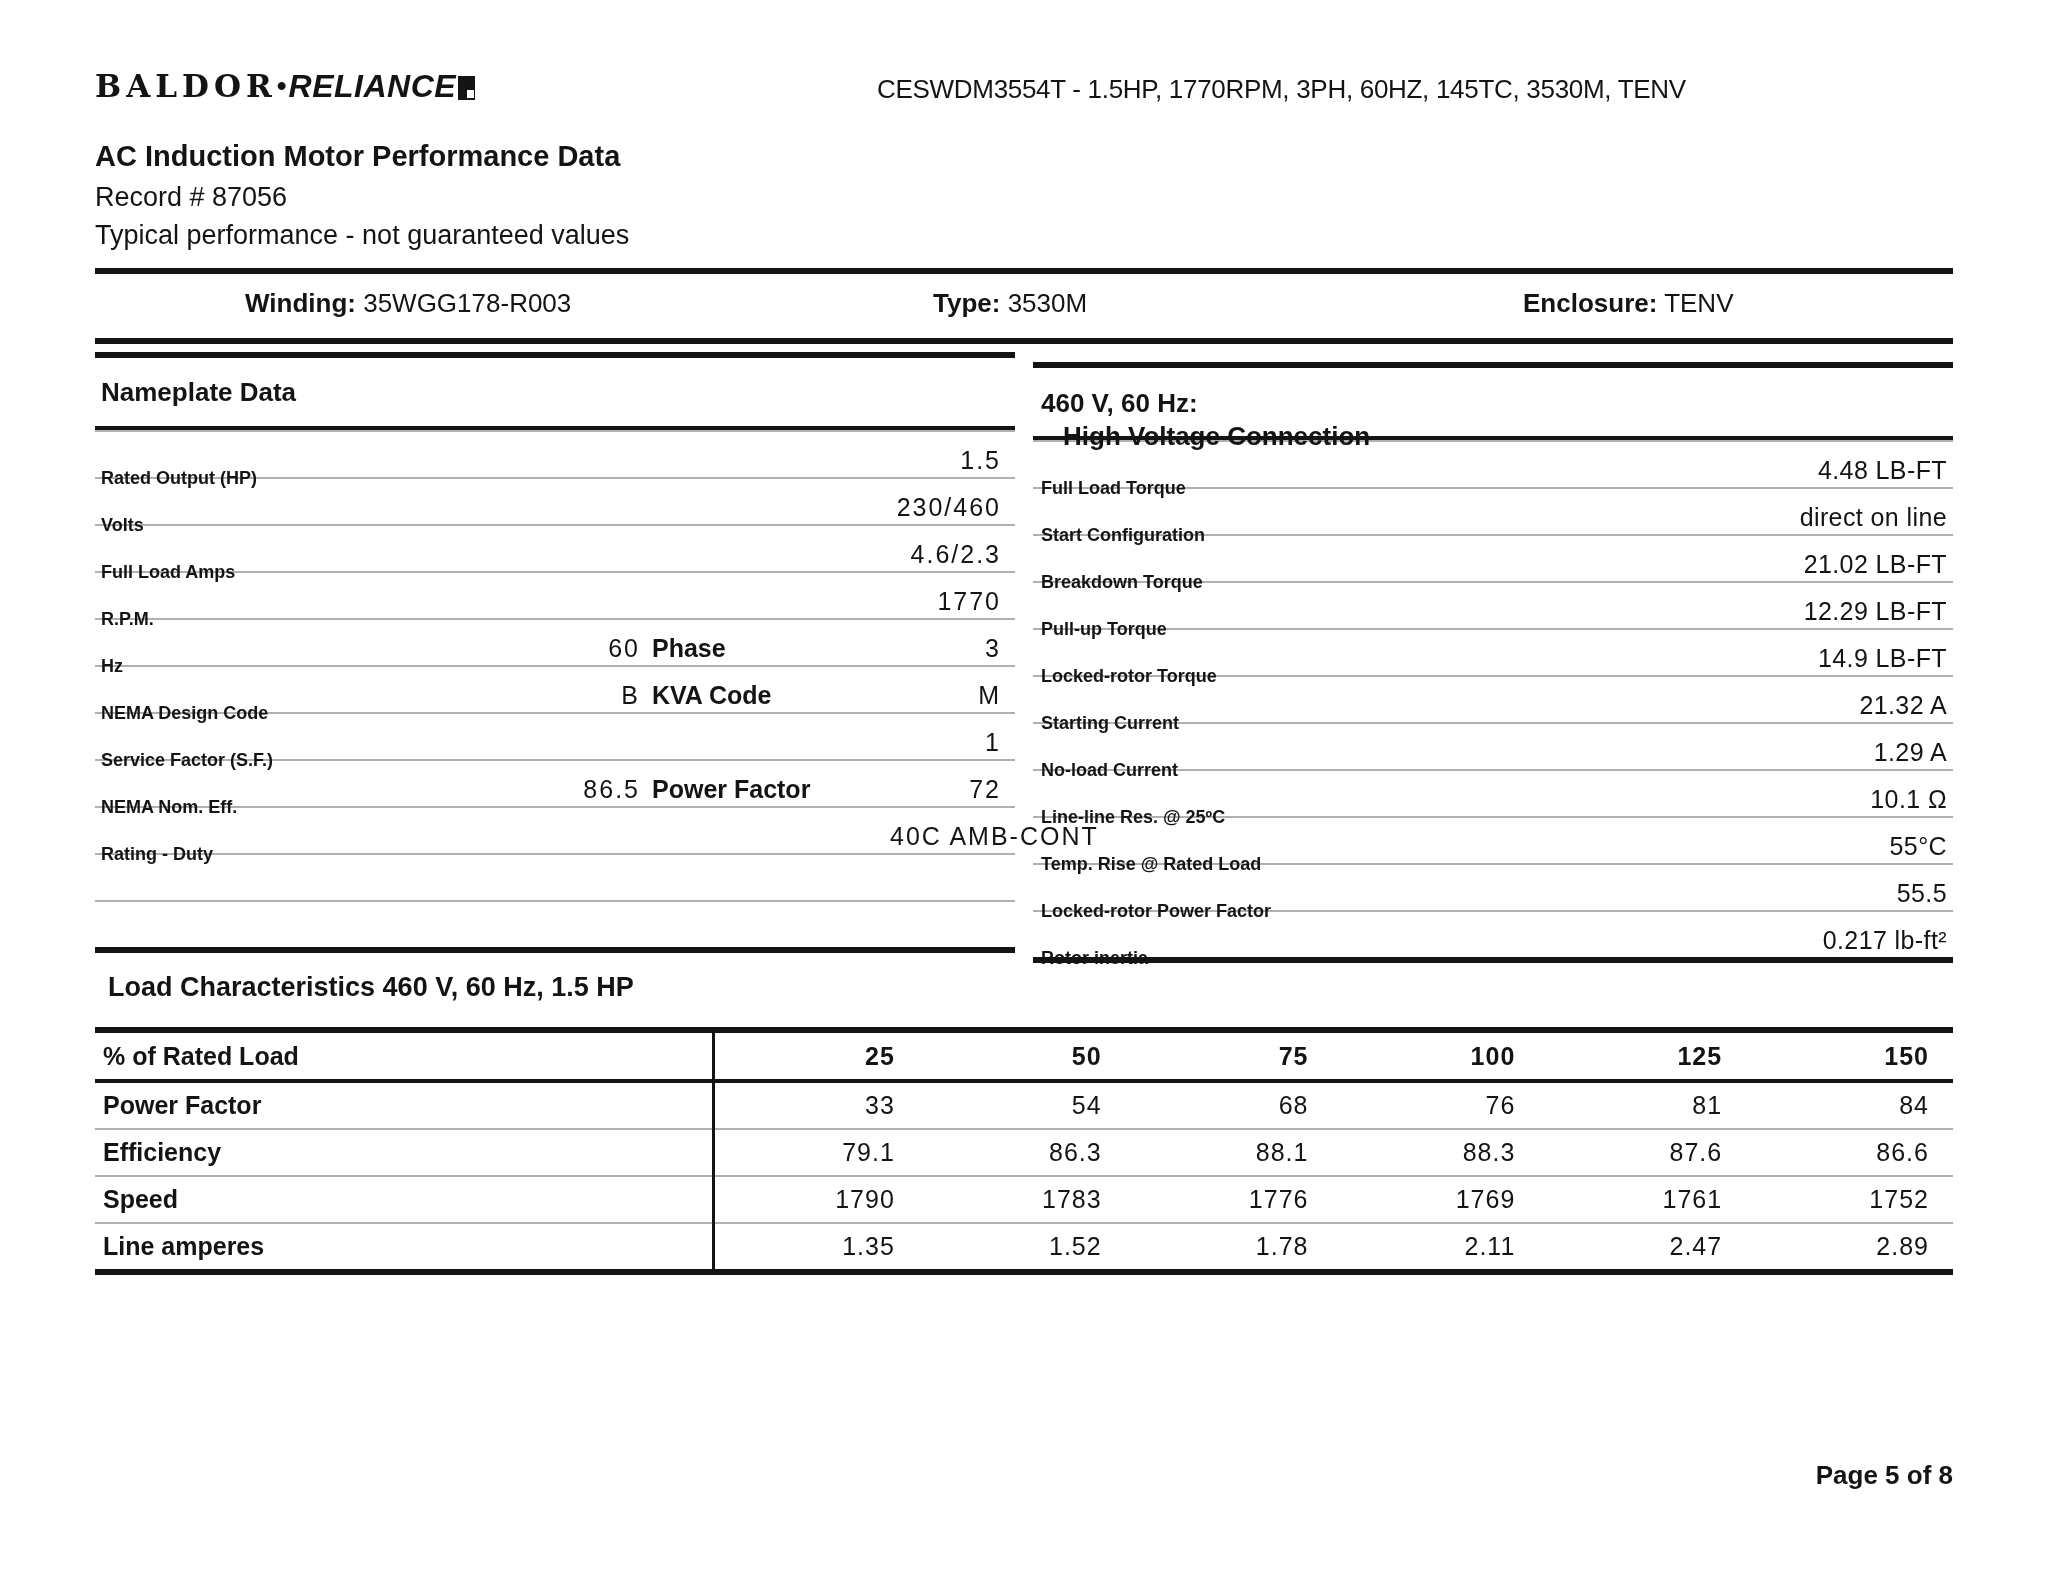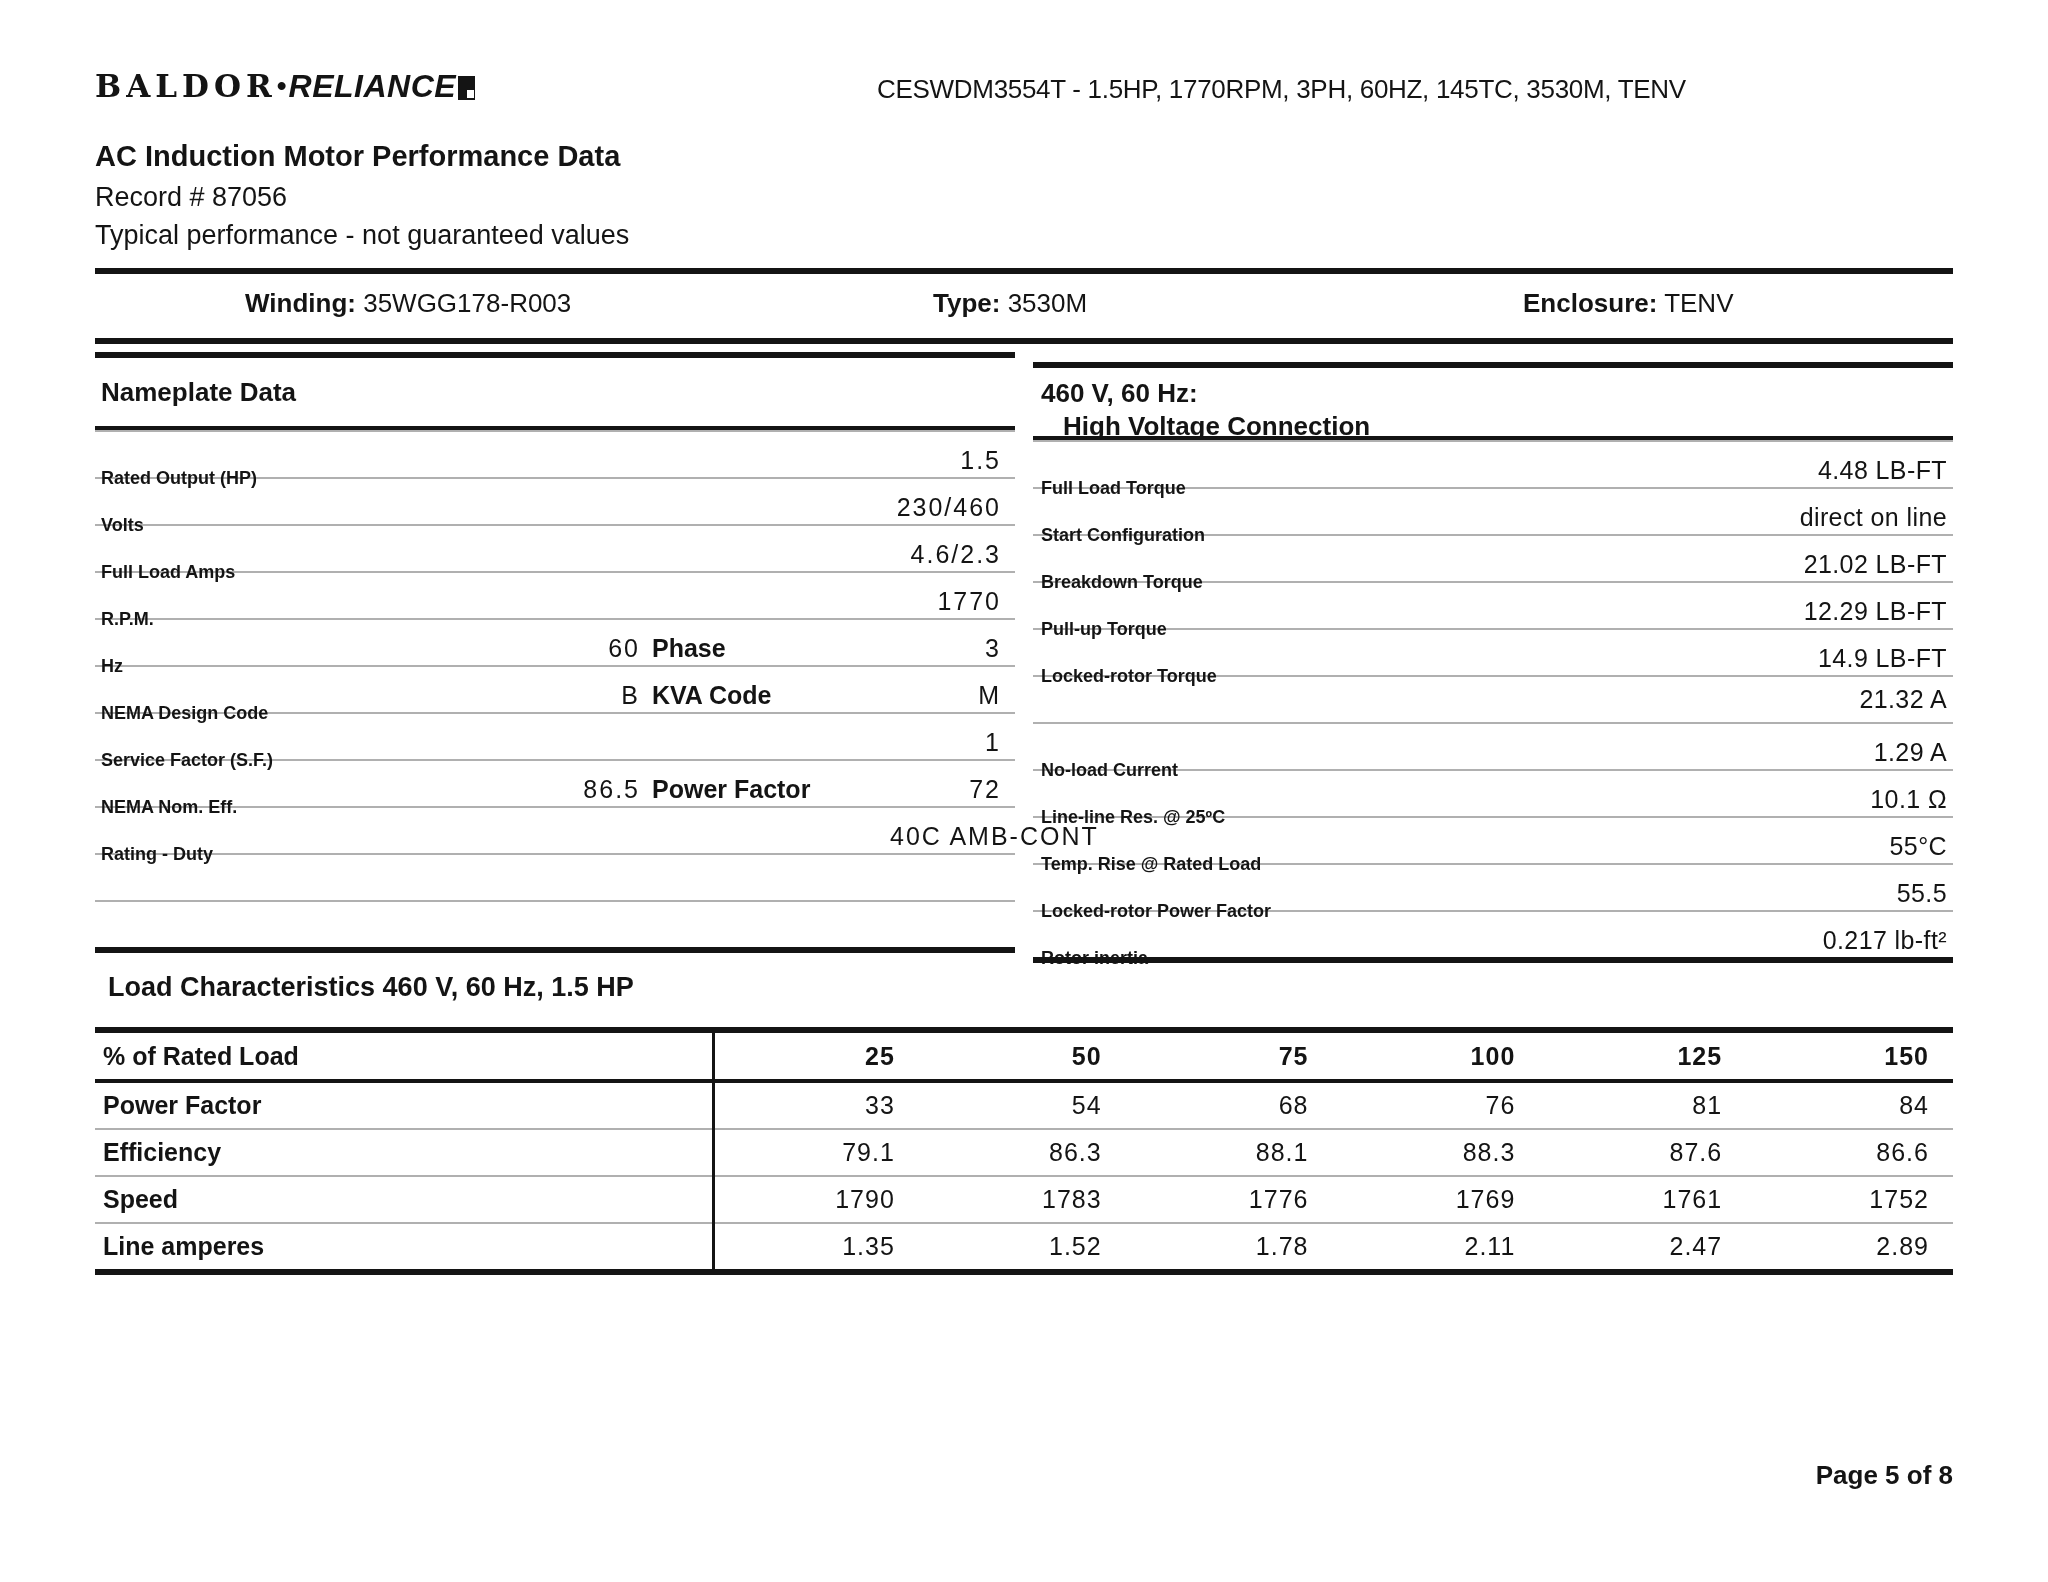--- a/index.html
+++ b/index.html
@@ -28,21 +28,21 @@
   .winding-bar .grp b{font-weight:700;margin-top:28px;}
   .g-winding{left:150px;} .g-type{left:838px;} .g-enclosure{left:1428px;}
   
   .np-table{position:absolute;left:95px;top:352px;width:920px;
     border-top:6px solid #141414;border-bottom:6px solid #141414;}
   .hv-table{position:absolute;left:1033px;top:362px;width:920px;
     border-top:6px solid #141414;border-bottom:6px solid #141414;}
   .tbl-head{height:68px;border-bottom:4px solid #141414;}
   .np-table .tbl-head{display:flex;align-items:center;}
   .np-head-title{font-weight:700;font-size:26px;padding-left:6px;}
-  .hv-head-line1{font-weight:700;font-size:26px;padding:10px 0 0 8px;}
+  .hv-head-line1{font-weight:700;font-size:26px;padding:20px 0 0 8px;}
   .hv-head-line2{font-weight:700;font-size:26px;padding:2px 0 0 30px;}
   .np-row{display:grid;grid-template-columns:370px 175px 250px 1fr;align-items:center;height:45px;border-top:2px solid #b0b0b0;}
   .np-row:first-of-type{border-top:none;}
   .hv-row{display:grid;grid-template-columns:1fr auto;align-items:center;height:45px;border-top:2px solid #b0b0b0;}
   .hv-row:first-of-type{border-top:none;}
   .cell-label{font-weight:700;font-size:18px;padding-left:6px;white-space:nowrap;margin-top:36px;}
   .cell-mid{font-size:25px;text-align:right;letter-spacing:2px;white-space:nowrap;}
   .cell-label2{font-weight:700;font-size:25px;padding-left:12px;white-space:nowrap;}
   .cell-value{font-size:25px;text-align:right;padding-right:14px;letter-spacing:2px;white-space:nowrap;}
   .hv-row .cell-label{padding-left:8px;}
@@ -177,20 +177,21 @@
     </div>
     <div class="hv-row">
       <div class="cell-label">Pull-up Torque</div>
       <div class="cell-value">12.29 LB-FT</div>
     </div>
     <div class="hv-row">
       <div class="cell-label">Locked-rotor Torque</div>
       <div class="cell-value">14.9 LB-FT</div>
     </div>
     <div class="hv-row">
+      <div class="cell-label">Starting Current</div>
       <div class="cell-value">21.32 A</div>
     </div>
     <div class="hv-row">
       <div class="cell-label">No-load Current</div>
       <div class="cell-value">1.29 A</div>
     </div>
     <div class="hv-row">
       <div class="cell-label">Line-line Res. @ 25ºC</div>
       <div class="cell-value">10.1 Ω</div>
     </div>

